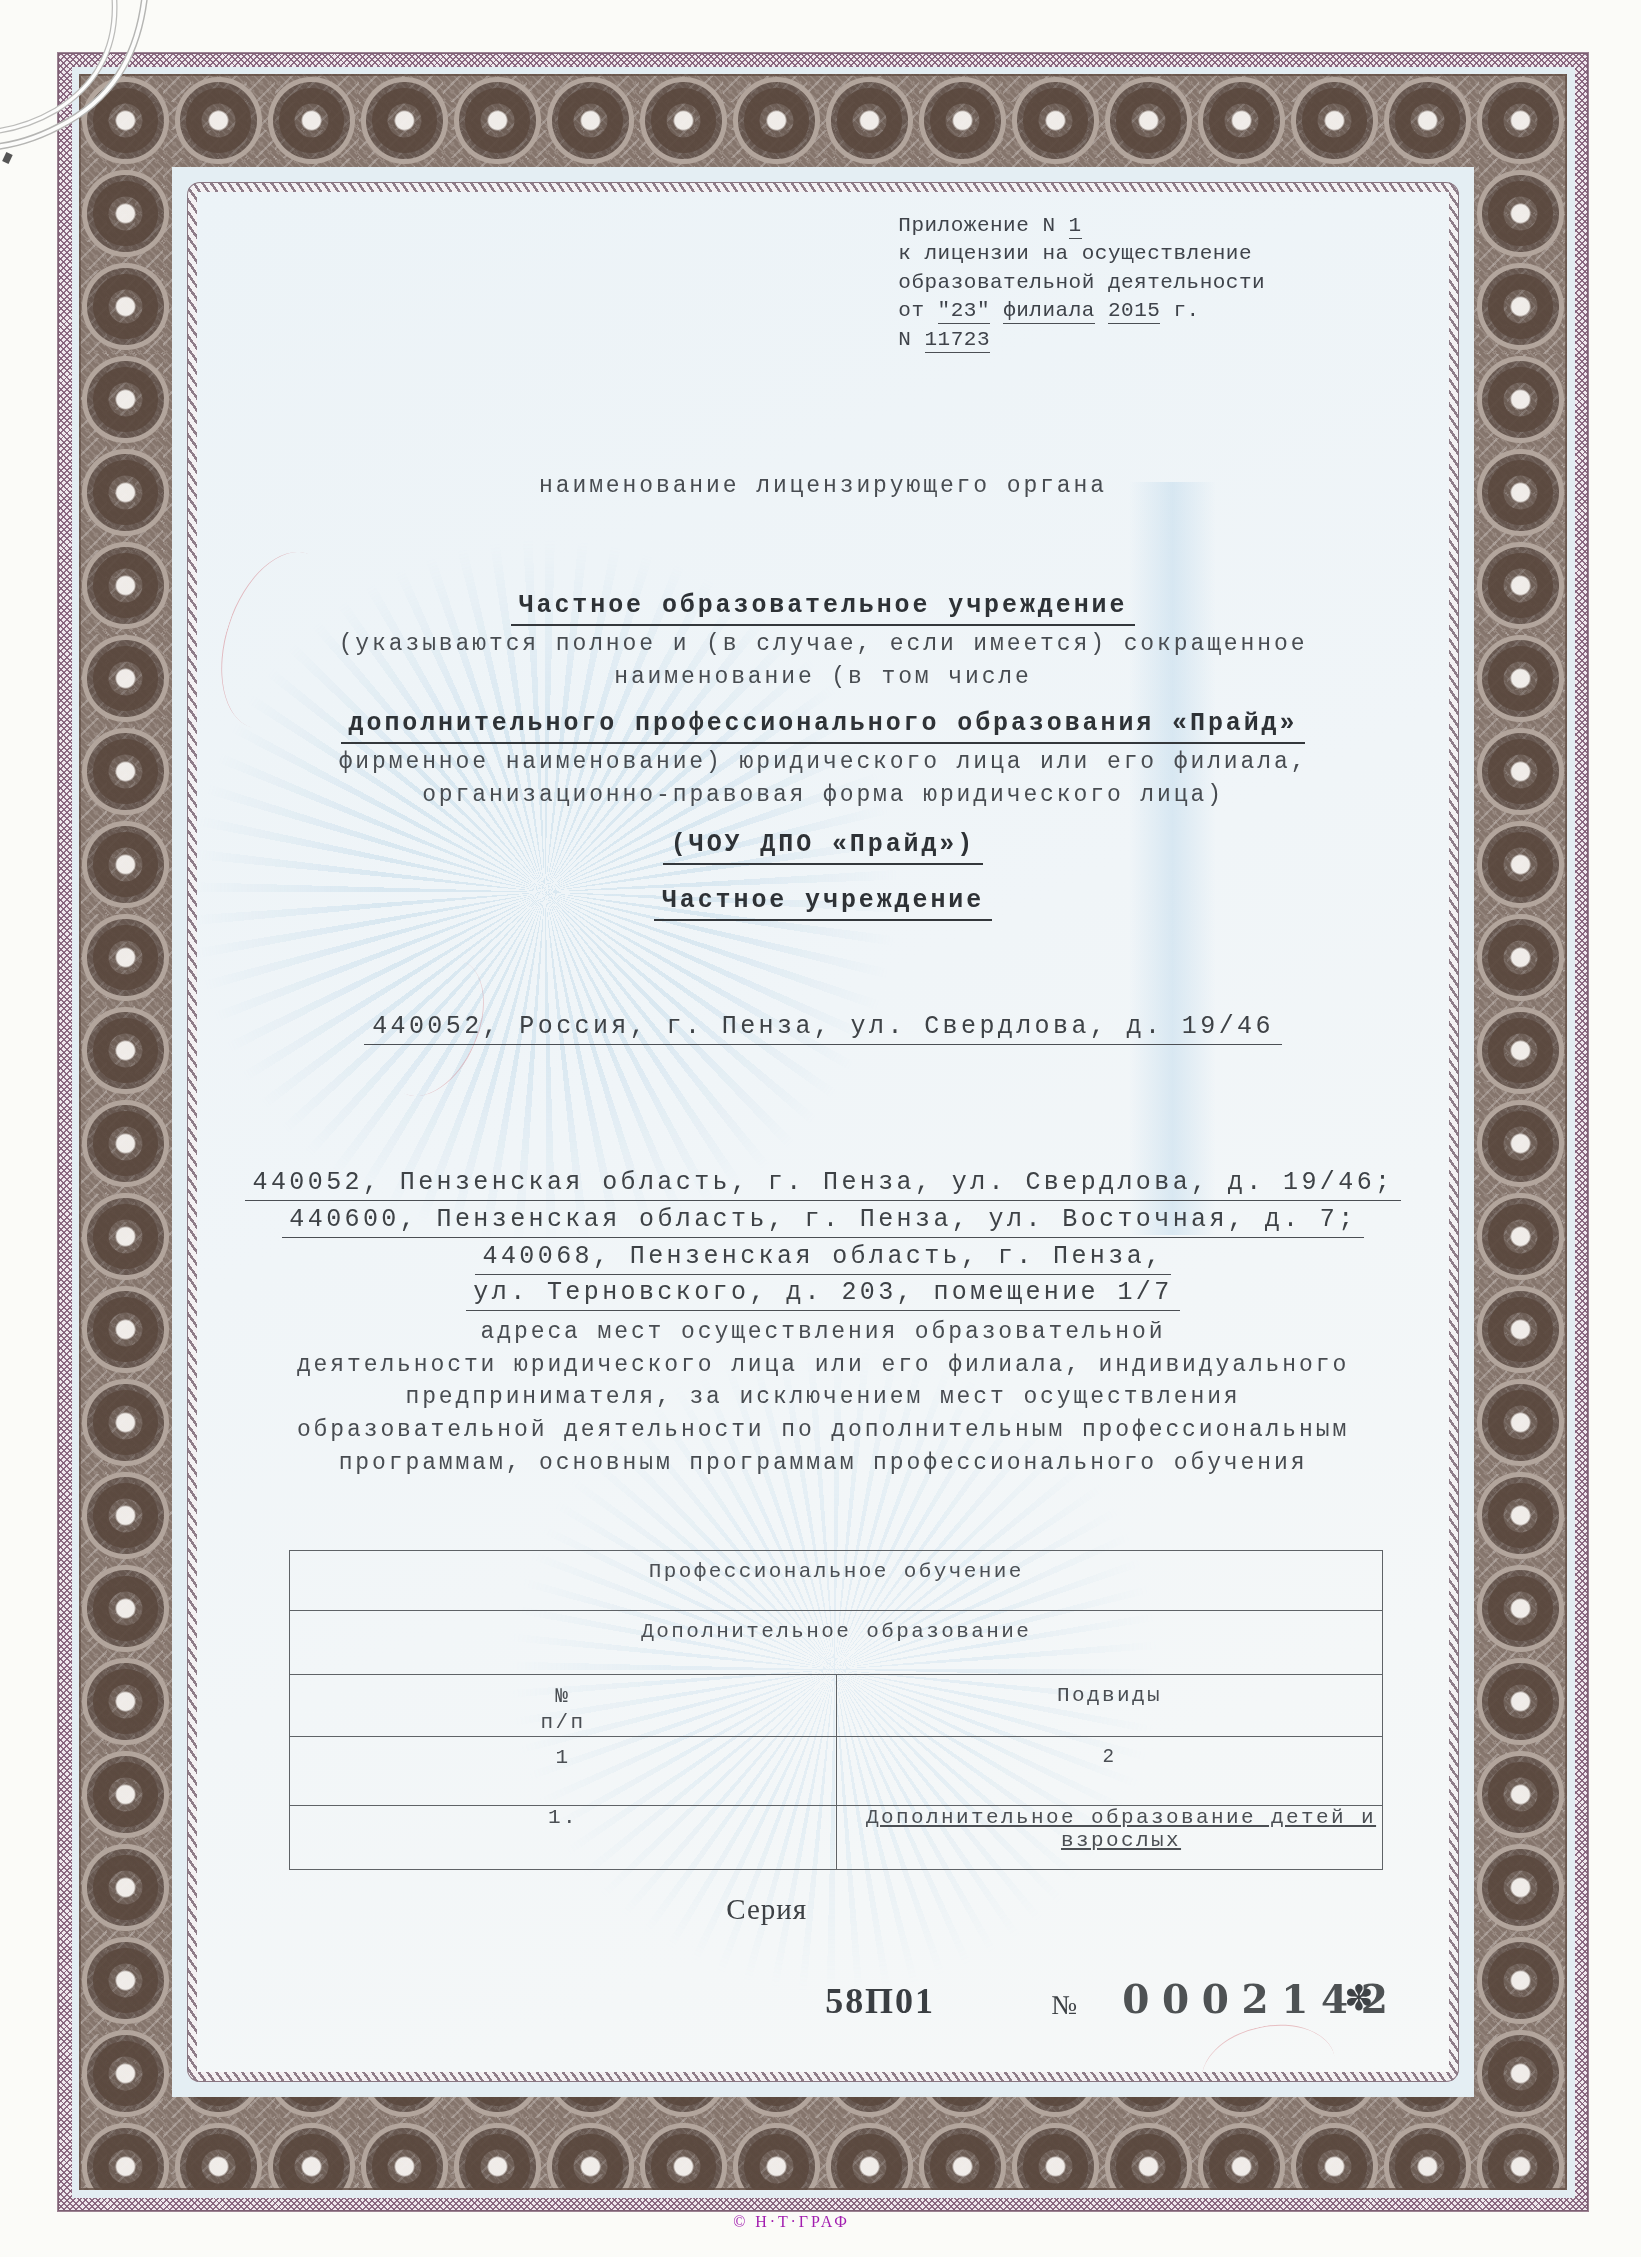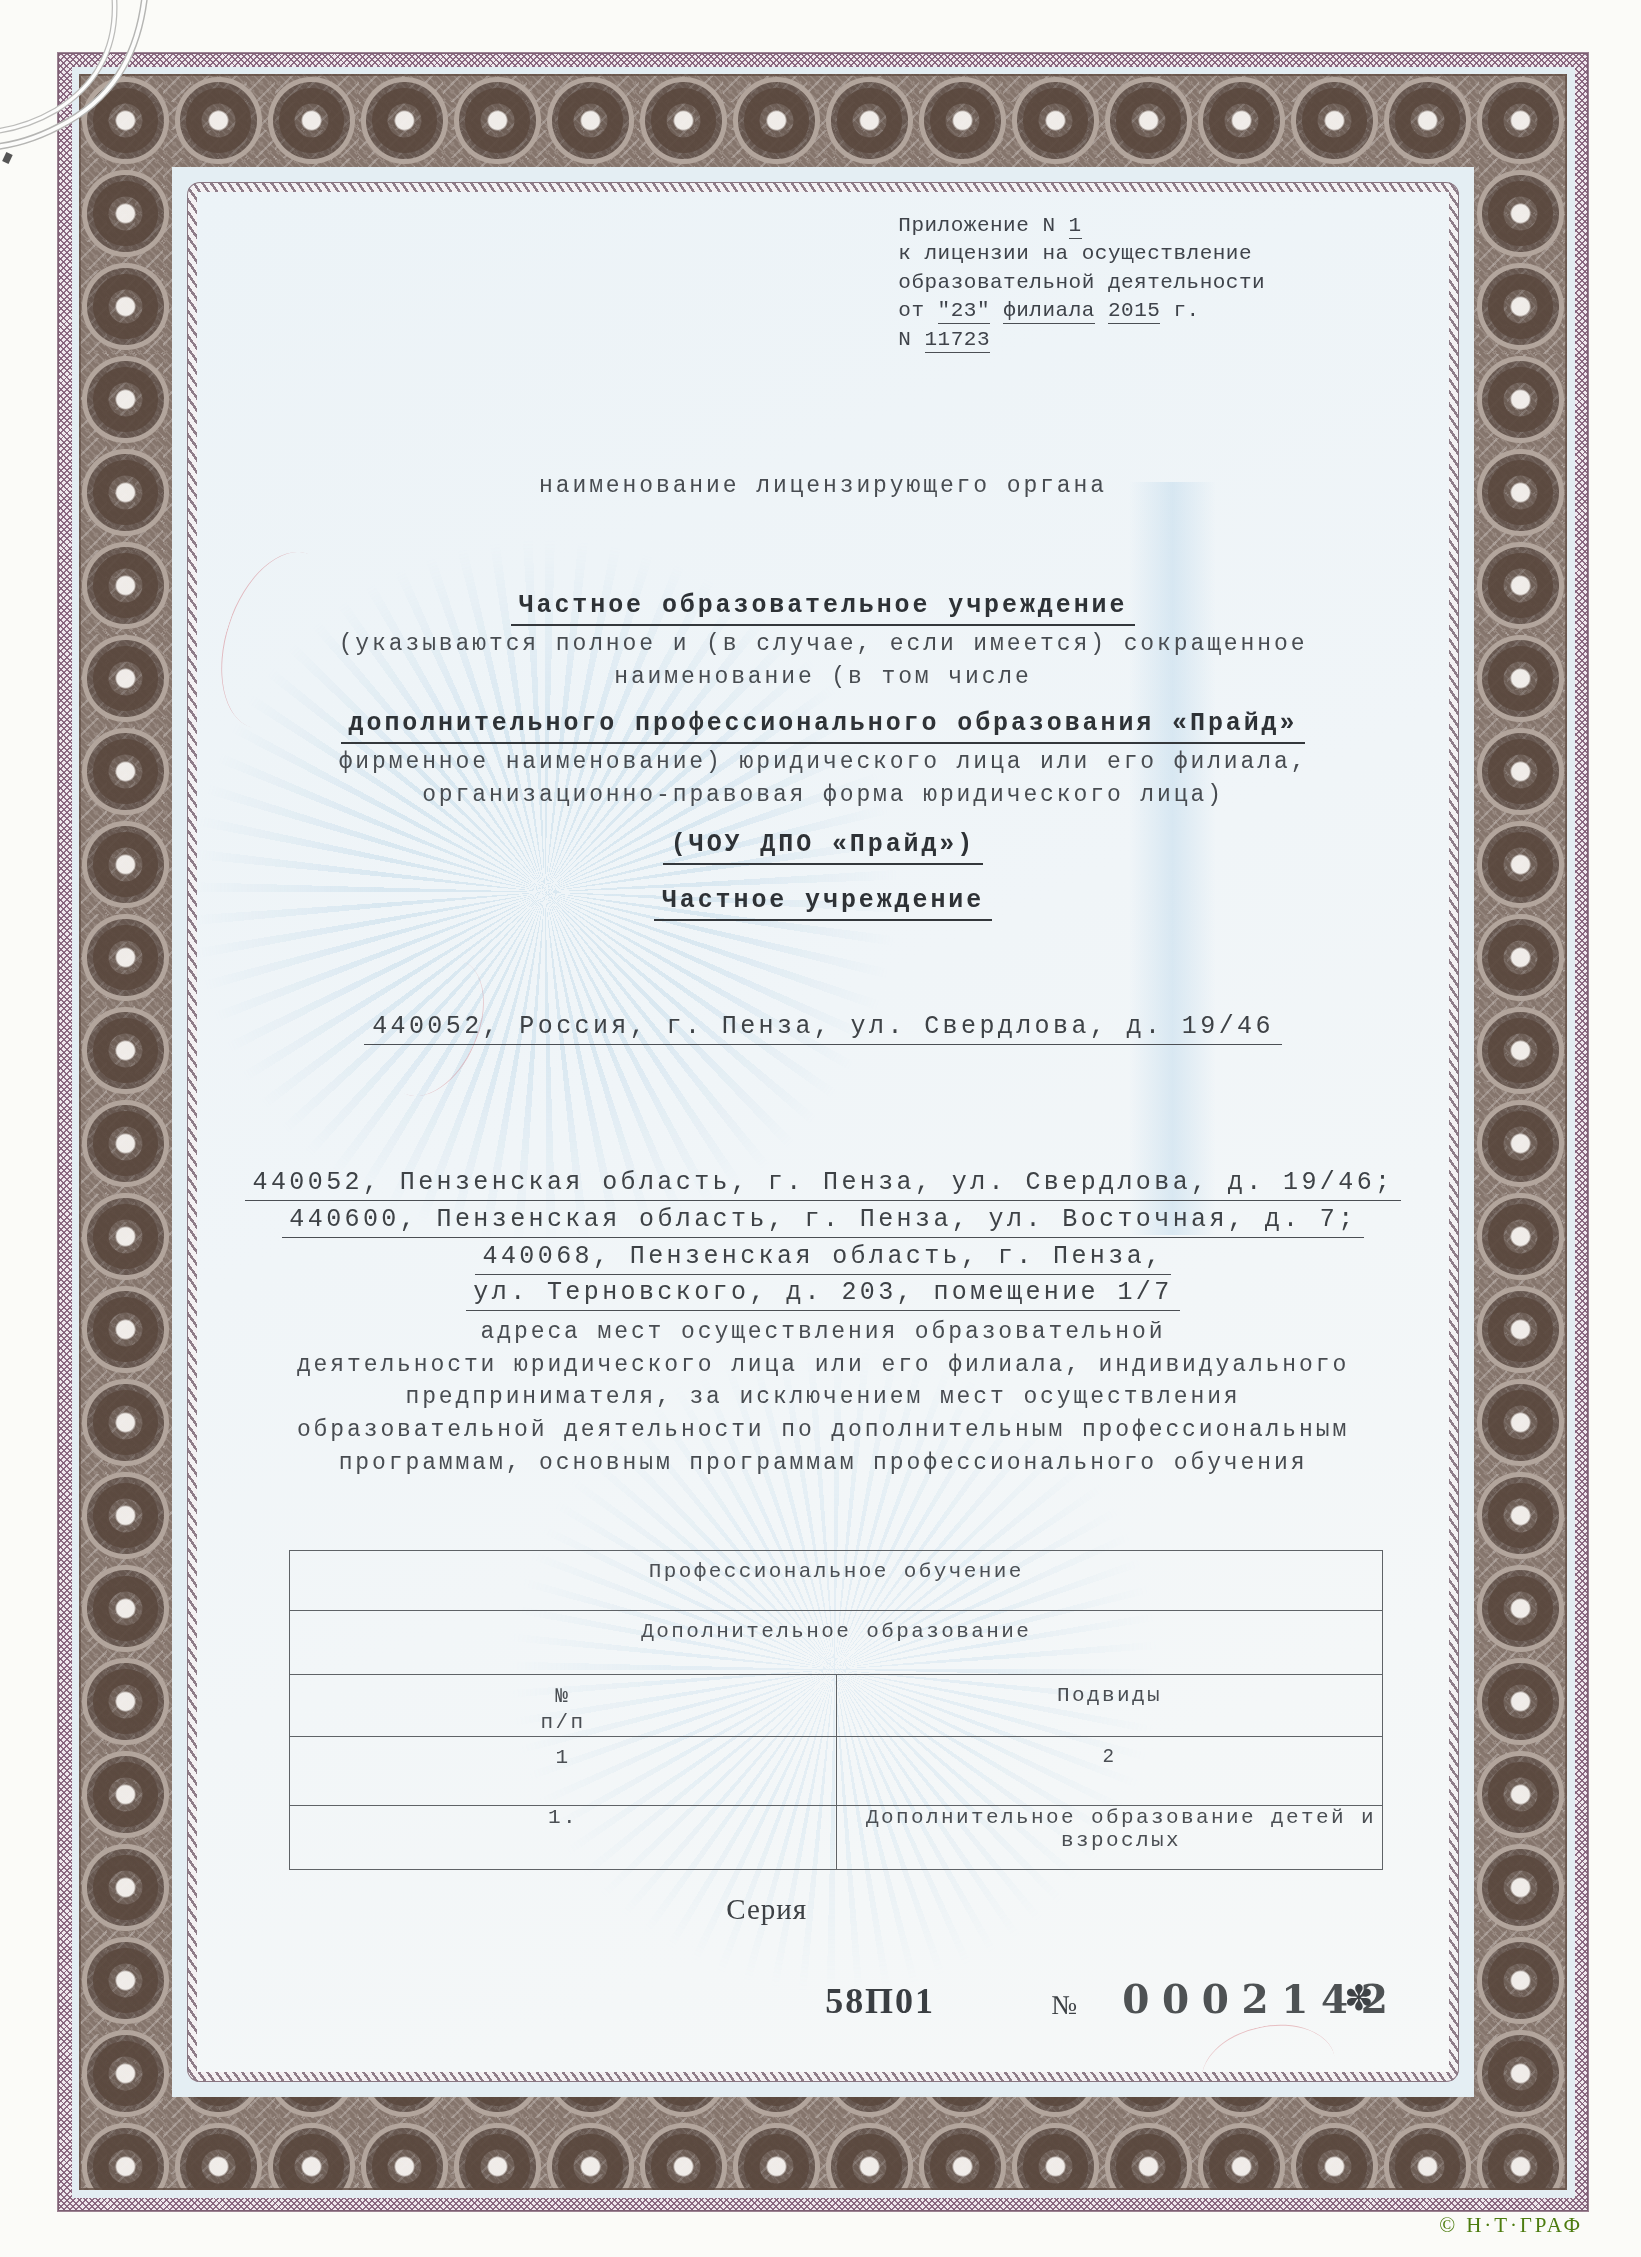--- a/index.html
+++ b/index.html
@@ -89,35 +89,35 @@
   table.lic{
     position:absolute;left:92px;top:1358px;width:1094px;
     border-collapse:collapse;table-layout:fixed;
     font-family:"Liberation Mono","DejaVu Sans Mono",monospace;
     font-size:21px;letter-spacing:2.4px;color:#4b4f54;
   }
   table.lic td{border:1.5px solid #5f6367;padding:0;vertical-align:top;text-align:center;}
   table.lic .c1{width:112px;}
   .r1{height:60px;} .r2{height:64px;} .r3{height:62px;} .r4{height:69px;} .r5{height:64px;}
   .pt{padding-top:8.7px !important;}
-  td.left-cell{text-align:left;padding-left:23px !important;vertical-align:middle;}
+  td.left-cell{text-align:left;padding-left:23px !important;vertical-align:middle;text-decoration:underline;}
   td.vmid{vertical-align:middle;}
 
   
   .ser{position:absolute;white-space:nowrap;font-family:"Liberation Serif","DejaVu Serif",serif;color:#3d4145;}
   .ser-label{left:529px;top:1701px;font-size:29px;letter-spacing:1px;}
   .ser-series{left:628px;top:1788px;font-size:36px;font-weight:bold;letter-spacing:1.9px;color:#3a3e42;}
   .ser-no{left:854px;top:1798px;font-size:27px;}
   .ser-num{left:925px;top:1784px;font-size:39px;font-weight:bold;letter-spacing:12.6px;color:#4e5254;font-family:"DejaVu Serif","Liberation Serif",serif;}
   .ser-ast{left:1147px;top:1786px;font-size:35px;color:#3e4246;font-family:"DejaVu Sans",sans-serif;}
 
   .credit{
-    position:absolute;left:0;top:2213px;width:1583px;text-align:right;
+    position:absolute;left:0;top:2213px;width:1583px;text-align:center;
     font-family:"Liberation Serif","DejaVu Serif",serif;
-    font-size:21px;letter-spacing:2.9px;color:#4d7c0f;
+    font-size:16px;letter-spacing:2.9px;color:#a21caf;
   }
 
   .thread{position:absolute;left:0;top:0;pointer-events:none;}
   .speck{position:absolute;left:3.9px;top:153px;width:6.8px;height:9.7px;background:#555;transform:rotate(25deg);}
 </style>
 </head>
 <body>
 
 <div class="page">
 

